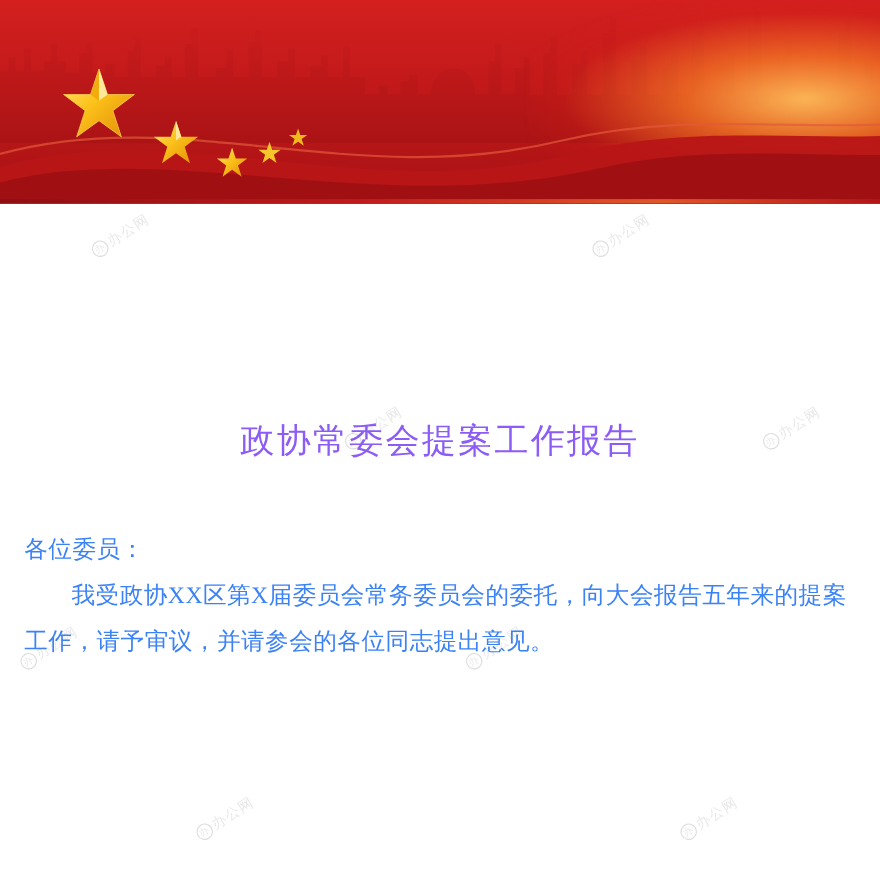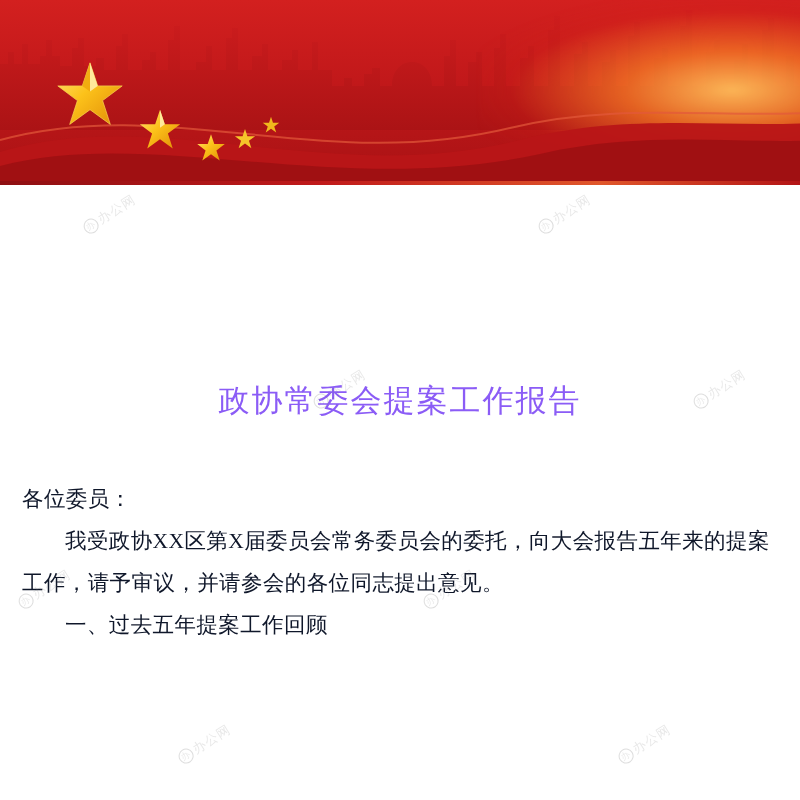--- a/index.html
+++ b/index.html
@@ -85,21 +85,21 @@
     text-align: center;
     font-size: 31px;
     letter-spacing: 2px;
     color: #8b5cf6;
     margin-top: 195px;
     font-family: "Liberation Serif", "DejaVu Serif", serif;
     font-weight: 500;
   }
   .body-text {
     margin: 0 22px;
-    color: #0f172a;
+    color: #3b82f6;
     font-size: 21.5px;
     line-height: 42px;
     letter-spacing: 0.4px;
   }
   .p-salutation {
     margin-top: 56px;
     text-indent: 0;
   }
   .p-indent {
     text-indent: 2em;
@@ -210,21 +210,20 @@
     </svg>
 
     <div class="banner-bottom-line"></div>
   </div>
 
   <div class="doc">
     <div class="doc-title">政协常委会提案工作报告</div>
 
     <div class="body-text p-salutation">各位委员：</div>
     <div class="body-text p-indent">我受政协XX区第X届委员会常务委员会的委托，向大会报告五年来的提案工作，请予审议，并请参会的各位同志提出意见。</div>
-    <div class="body-text p-indent">一、过去五年提案工作回顾</div>
   </div>
 
   <div class="wm" style="left:80px;  top:205px;"><span class="wm-circle">办</span><span>办公网</span></div>
   <div class="wm" style="left:535px; top:205px;"><span class="wm-circle">办</span><span>办公网</span></div>
   <div class="wm" style="left:310px; top:380px;"><span class="wm-circle">办</span><span>办公网</span></div>
   <div class="wm" style="left:690px; top:380px;"><span class="wm-circle">办</span><span>办公网</span></div>
   <div class="wm" style="left:15px;  top:580px;"><span class="wm-circle">办</span><span>办公网</span></div>
   <div class="wm" style="left:420px; top:580px;"><span class="wm-circle">办</span><span>办公网</span></div>
   <div class="wm" style="left:175px; top:735px;"><span class="wm-circle">办</span><span>办公网</span></div>
   <div class="wm" style="left:615px; top:735px;"><span class="wm-circle">办</span><span>办公网</span></div>

